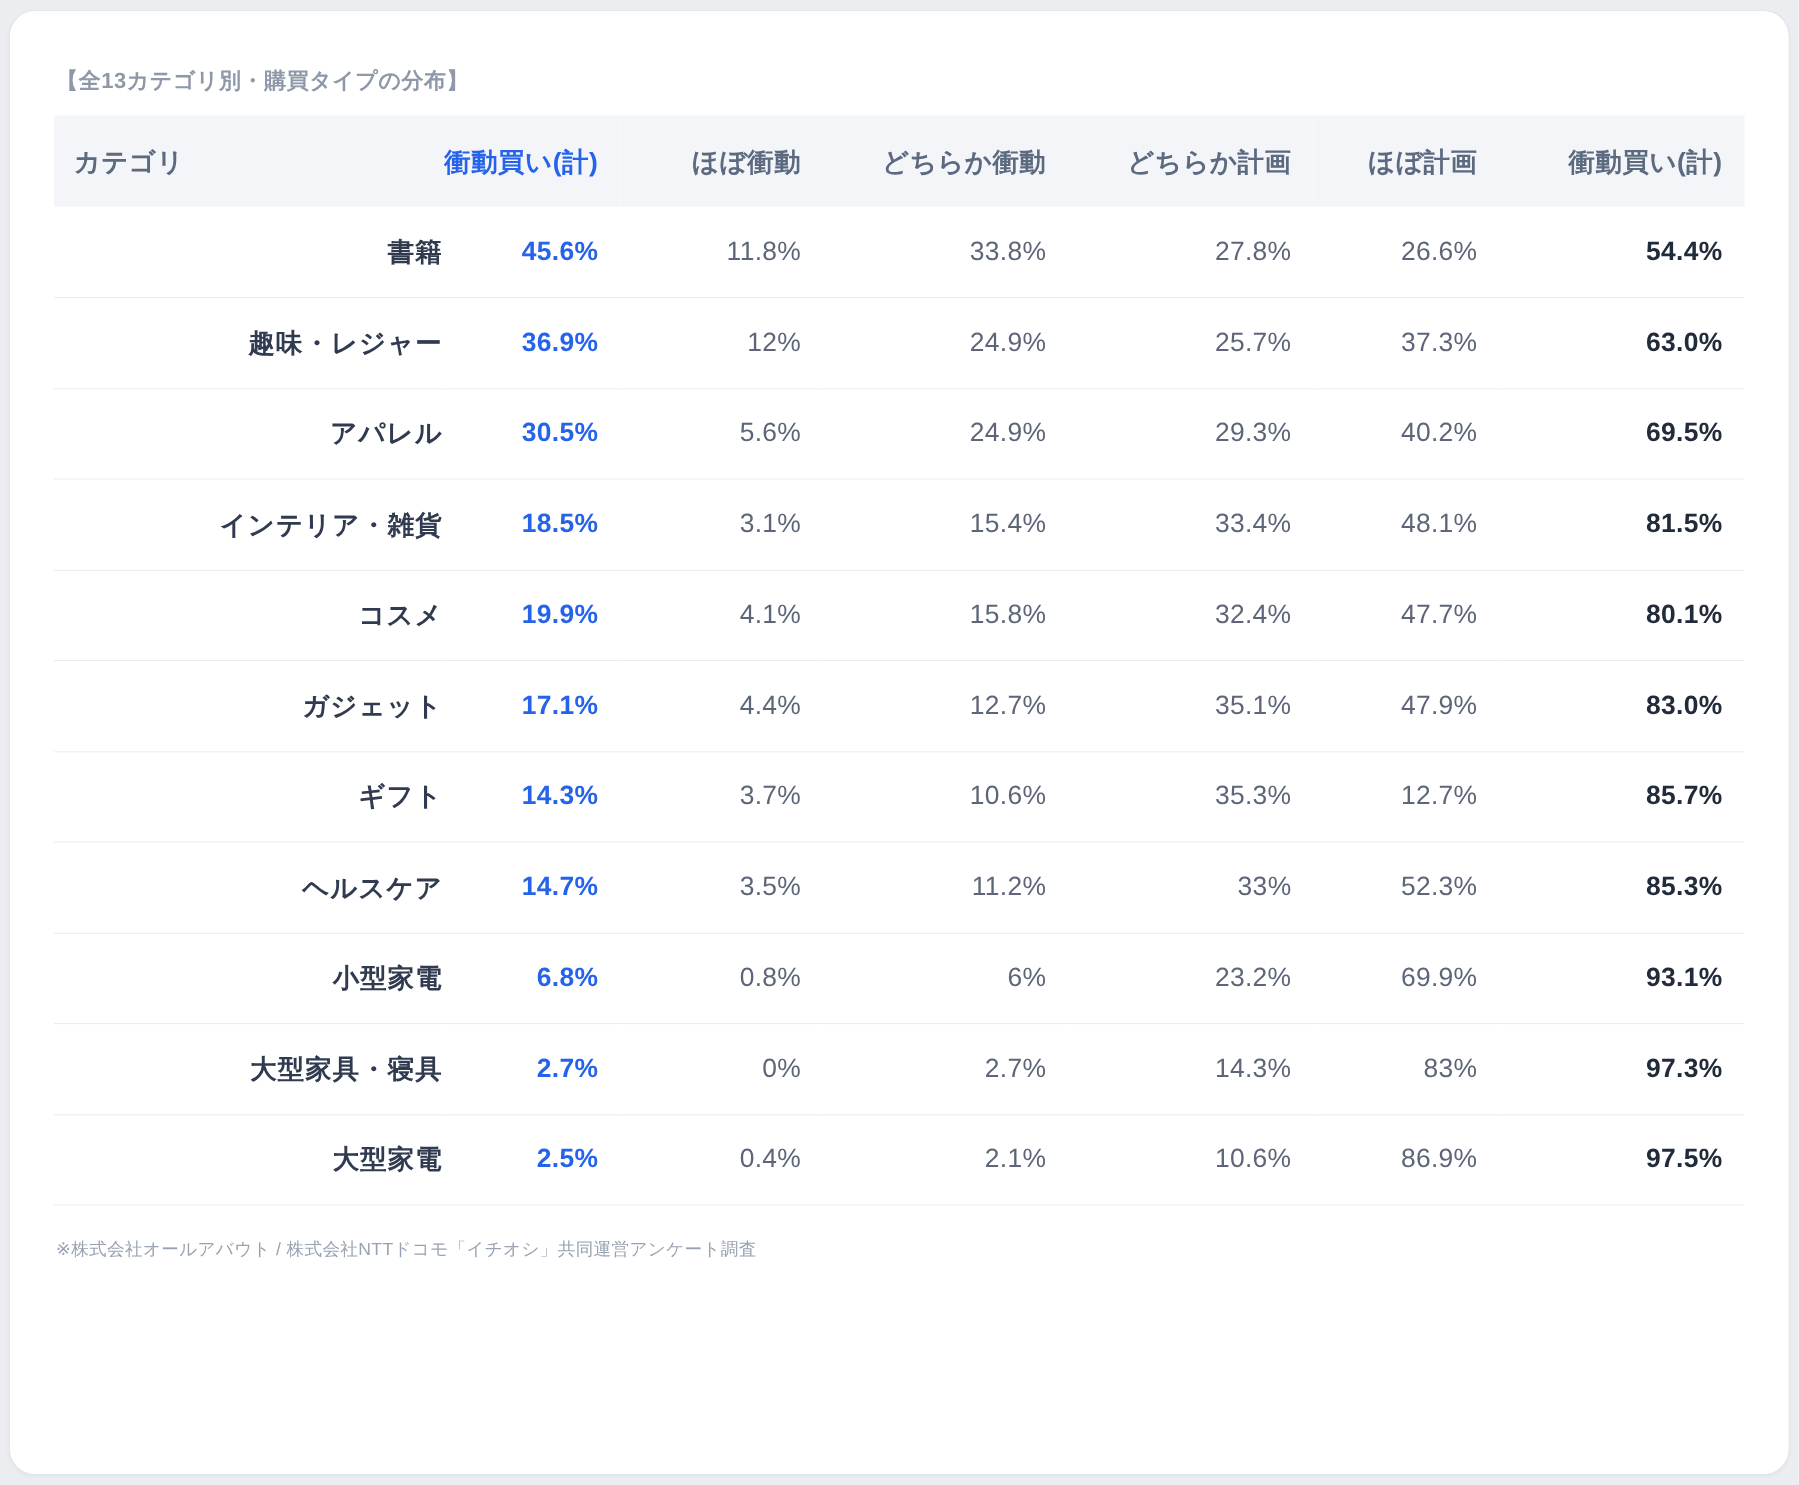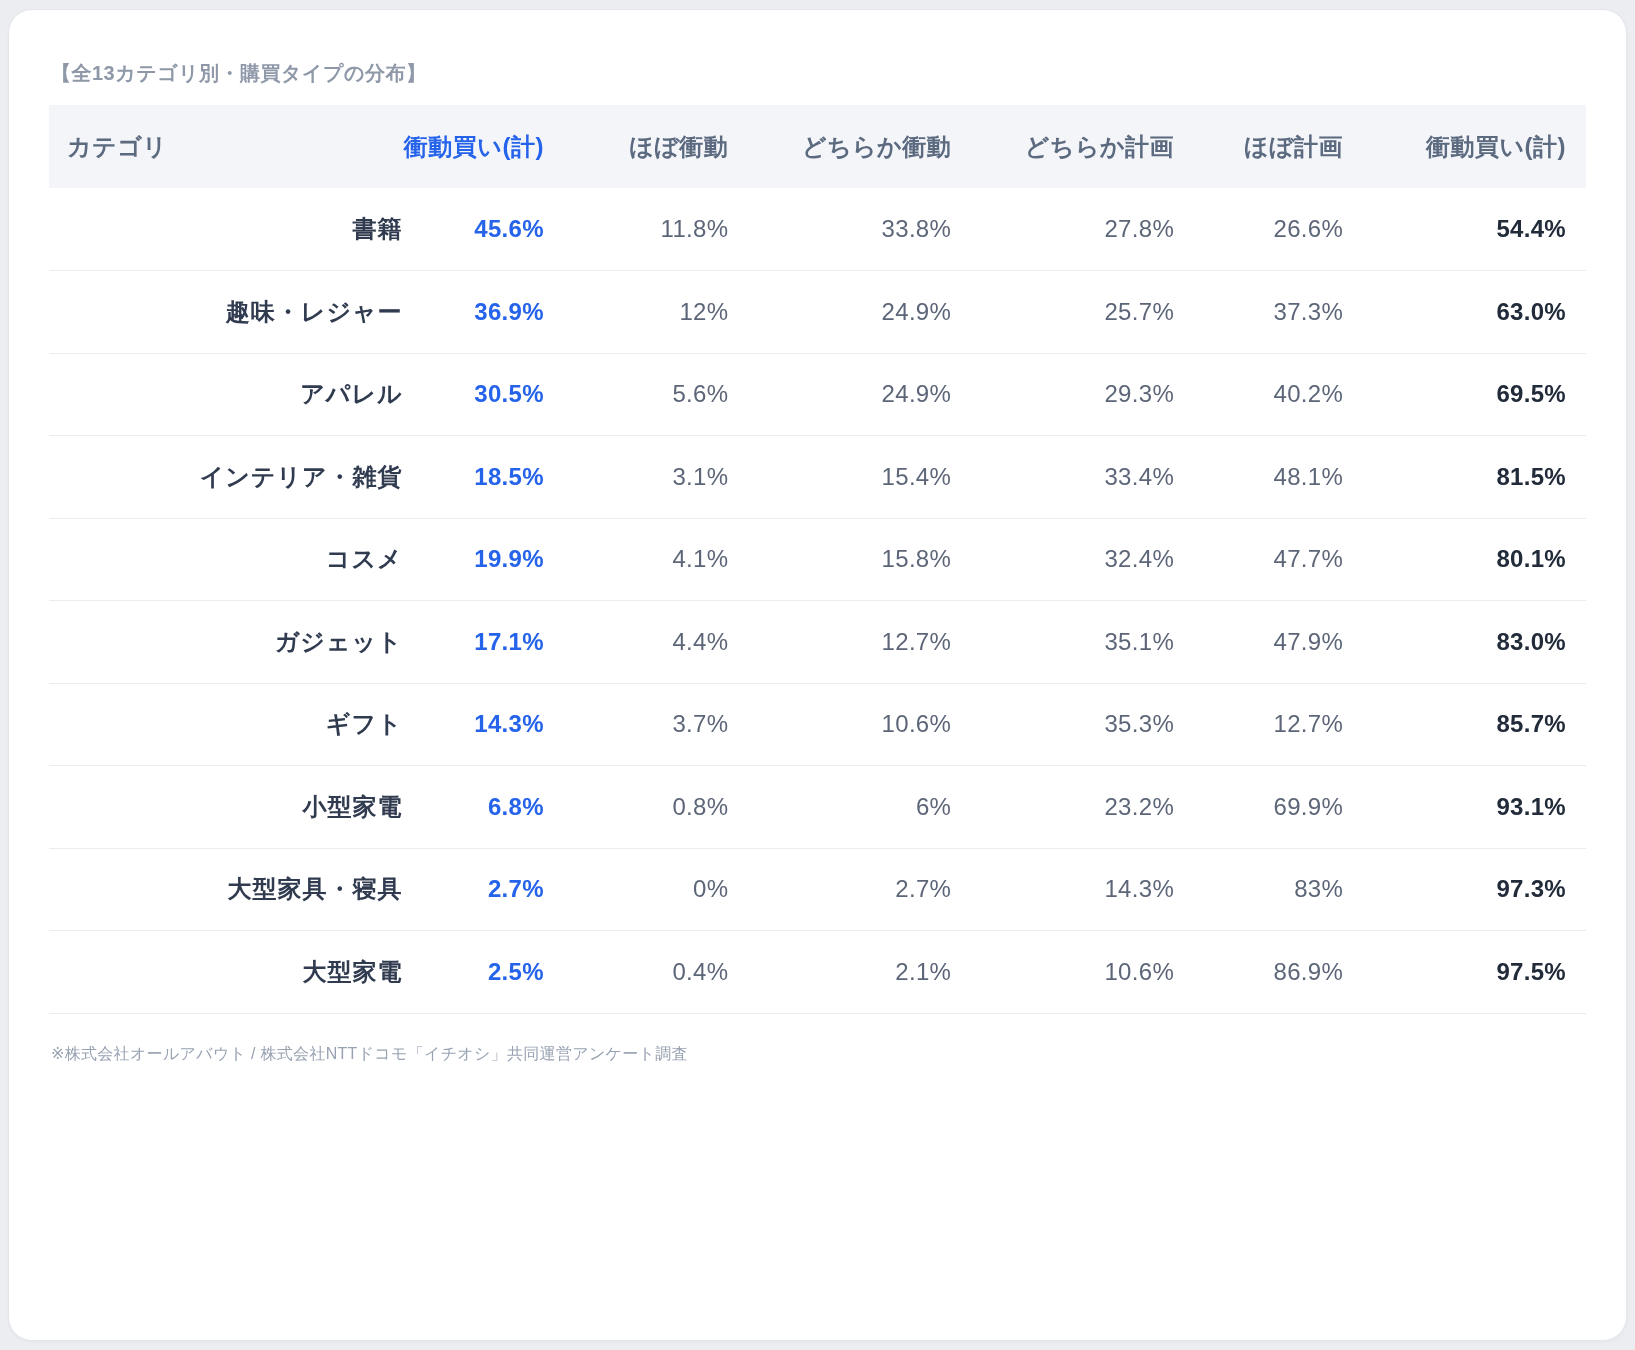--- a/index.html
+++ b/index.html
@@ -176,20 +176,29 @@
         <tr>
           <td class="c0">ギフト</td>
           <td class="c1">14.3%</td>
           <td class="c2">3.7%</td>
           <td class="c3">10.6%</td>
           <td class="c4">35.3%</td>
           <td class="c5">12.7%</td>
           <td class="c6">85.7%</td>
         </tr>
         <tr>
+          <td class="c0">ヘルスケア</td>
+          <td class="c1">14.7%</td>
+          <td class="c2">3.5%</td>
+          <td class="c3">11.2%</td>
+          <td class="c4">33%</td>
+          <td class="c5">52.3%</td>
+          <td class="c6">85.3%</td>
+        </tr>
+        <tr>
           <td class="c0">小型家電</td>
           <td class="c1">6.8%</td>
           <td class="c2">0.8%</td>
           <td class="c3">6%</td>
           <td class="c4">23.2%</td>
           <td class="c5">69.9%</td>
           <td class="c6">93.1%</td>
         </tr>
         <tr>
           <td class="c0">大型家具・寝具</td>

